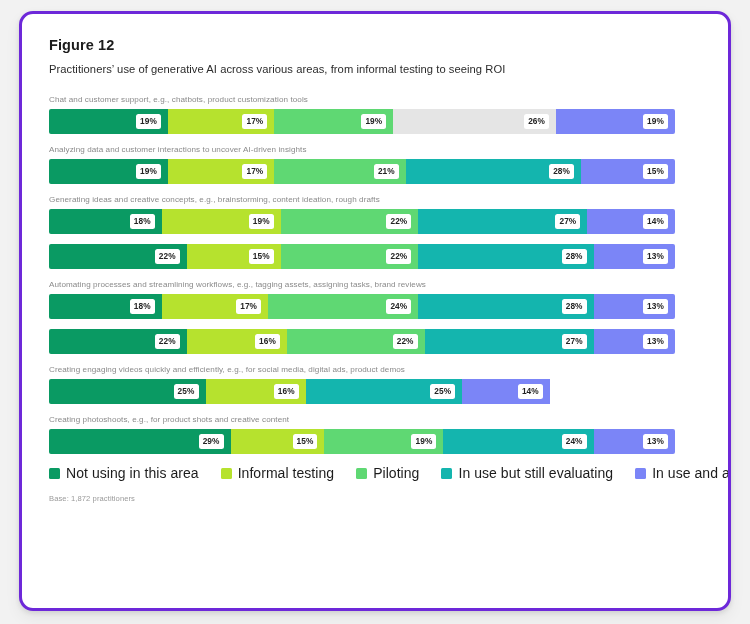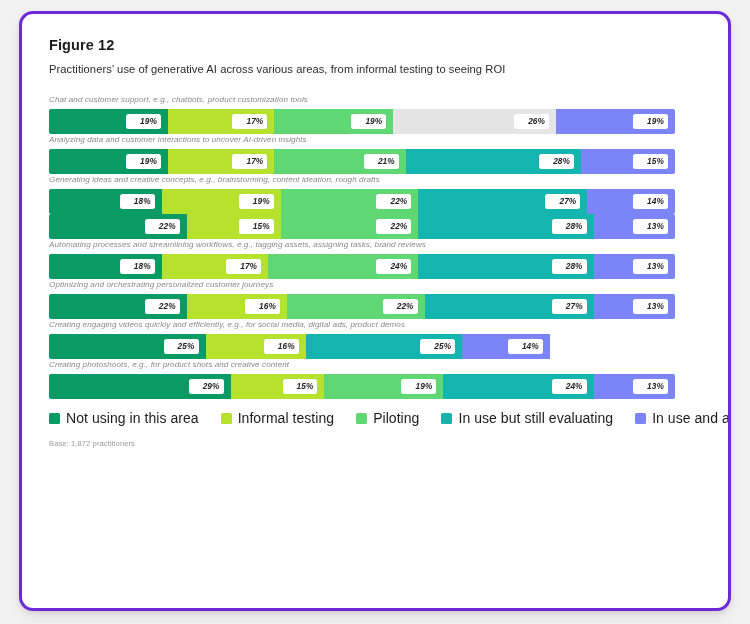--- a/index.html
+++ b/index.html
@@ -59,21 +59,21 @@
     margin-top: 8px;
     line-height: 15px;
     letter-spacing: 0.05px;
   }
 
   .chart {
     margin-top: 17px;
   }
 
   .row {
-    font-style: italic;
+    margin-bottom: 10px;
   }
 
   .row-label {
     font-size: 8.1px;
     color: #8a8a8a;
     line-height: 11px;
     margin-bottom: 4px;
     letter-spacing: 0.08px;
     white-space: nowrap;
   }
@@ -96,21 +96,21 @@
     padding-right: 7px;
   }
 
   .seg-value {
     display: inline-block;
     background: #ffffff;
     color: #232323;
     font-size: 8.3px;
     font-weight: bold;
     line-height: 1;
-    padding: 3px 4px 3px 14px;
+    padding: 3px 4px 3px 4px;
     border-radius: 2.5px;
     letter-spacing: 0.1px;
     white-space: nowrap;
   }
 
   .legend {
     display: flex;
     align-items: center;
     margin-top: 14px;
     gap: 0px;
@@ -249,21 +249,20 @@
               </div>
               <div class="seg" style="background: rgb(20, 181, 174); width: 28%;">
                 <span class="seg-value">28%</span>
               </div>
               <div class="seg" style="background: rgb(123, 133, 247); width: 13%;">
                 <span class="seg-value">13%</span>
               </div>
             </div>
           </div>
           <div class="row">
-            <div class="row-label">Optimizing and orchestrating personalized customer journeys</div>
             <div class="bar">
               <div class="seg" style="background: rgb(10, 154, 99); width: 22%;">
                 <span class="seg-value">22%</span>
               </div>
               <div class="seg" style="background: rgb(182, 226, 46); width: 16%;">
                 <span class="seg-value">16%</span>
               </div>
               <div class="seg" style="background: rgb(95, 216, 115); width: 22%;">
                 <span class="seg-value">22%</span>
               </div>

